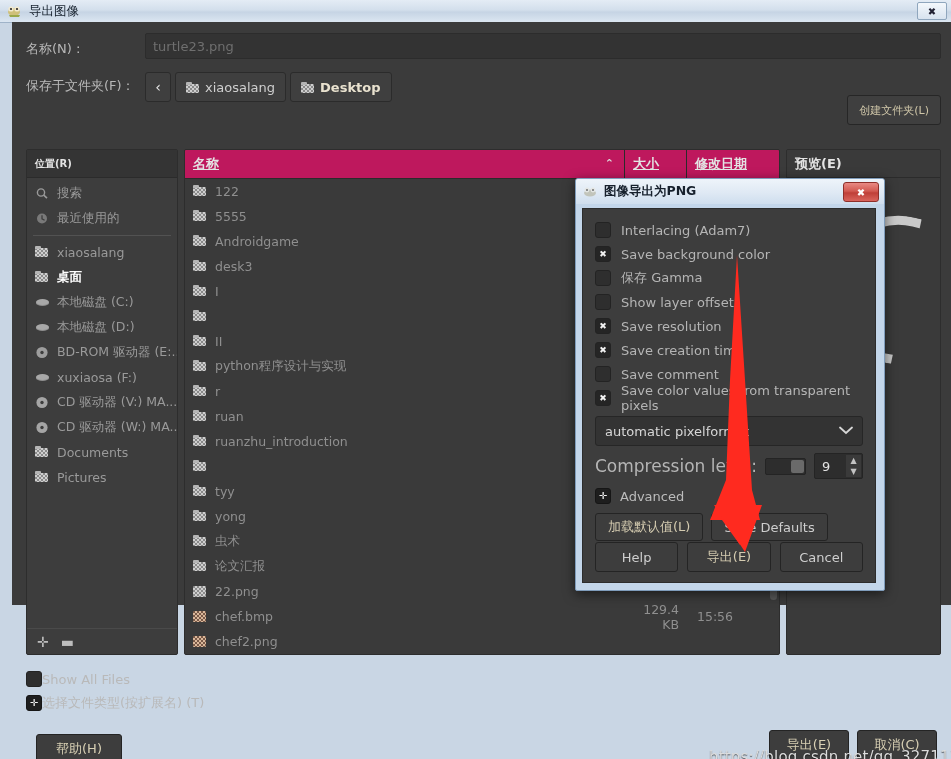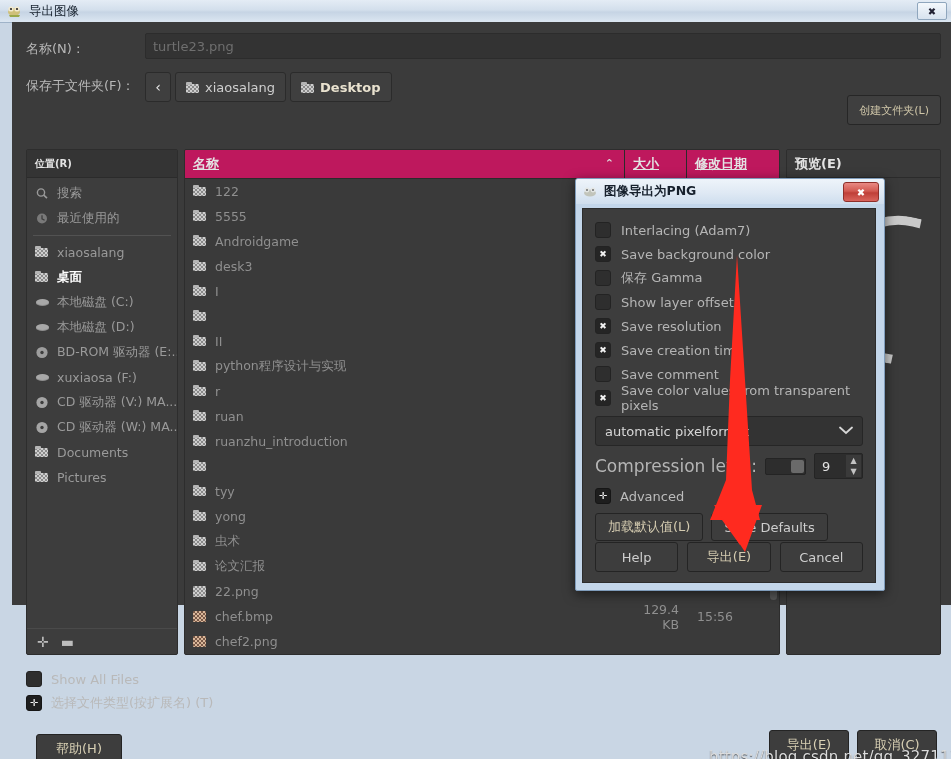--- a/index.html
+++ b/index.html
@@ -133,21 +133,21 @@
   .preview-canvas{flex:1;position:relative;background:#3a3a3a;}
   .turtle-arc{
     position:absolute;left:38px;top:38px;width:130px;height:130px;
     border:9px solid #c9c9c9;border-radius:50%;
     clip-path:polygon(0 0,55% 0,55% 100%,0 100%);
     transform:rotate(12deg);
   }
 
   
   .opts{position:absolute;left:14px;top:645px;}
-  .opt{display:flex;align-items:center;gap:9px;height:24px;color:#b9b9b9;font-size:13px;}
+  .opt{display:flex;align-items:center;height:24px;color:#b9b9b9;font-size:13px;}
   .cbx{
     width:14px;height:14px;border-radius:3px;background:#2e2e2e;border:1px solid #232323;
     display:flex;align-items:center;justify-content:center;flex:0 0 14px;
   }
   .cbx.on{background:#252525;}
   .cbx.on:after{content:"\2716";color:#f2f2f2;font-size:9px;line-height:1;}
   .expander{
     width:14px;height:14px;border-radius:3px;background:#1e1e1e;border:1px solid #161616;
     display:flex;align-items:center;justify-content:center;flex:0 0 14px;
     color:#f3f3f3;font-size:10px;line-height:1;font-weight:bold;

